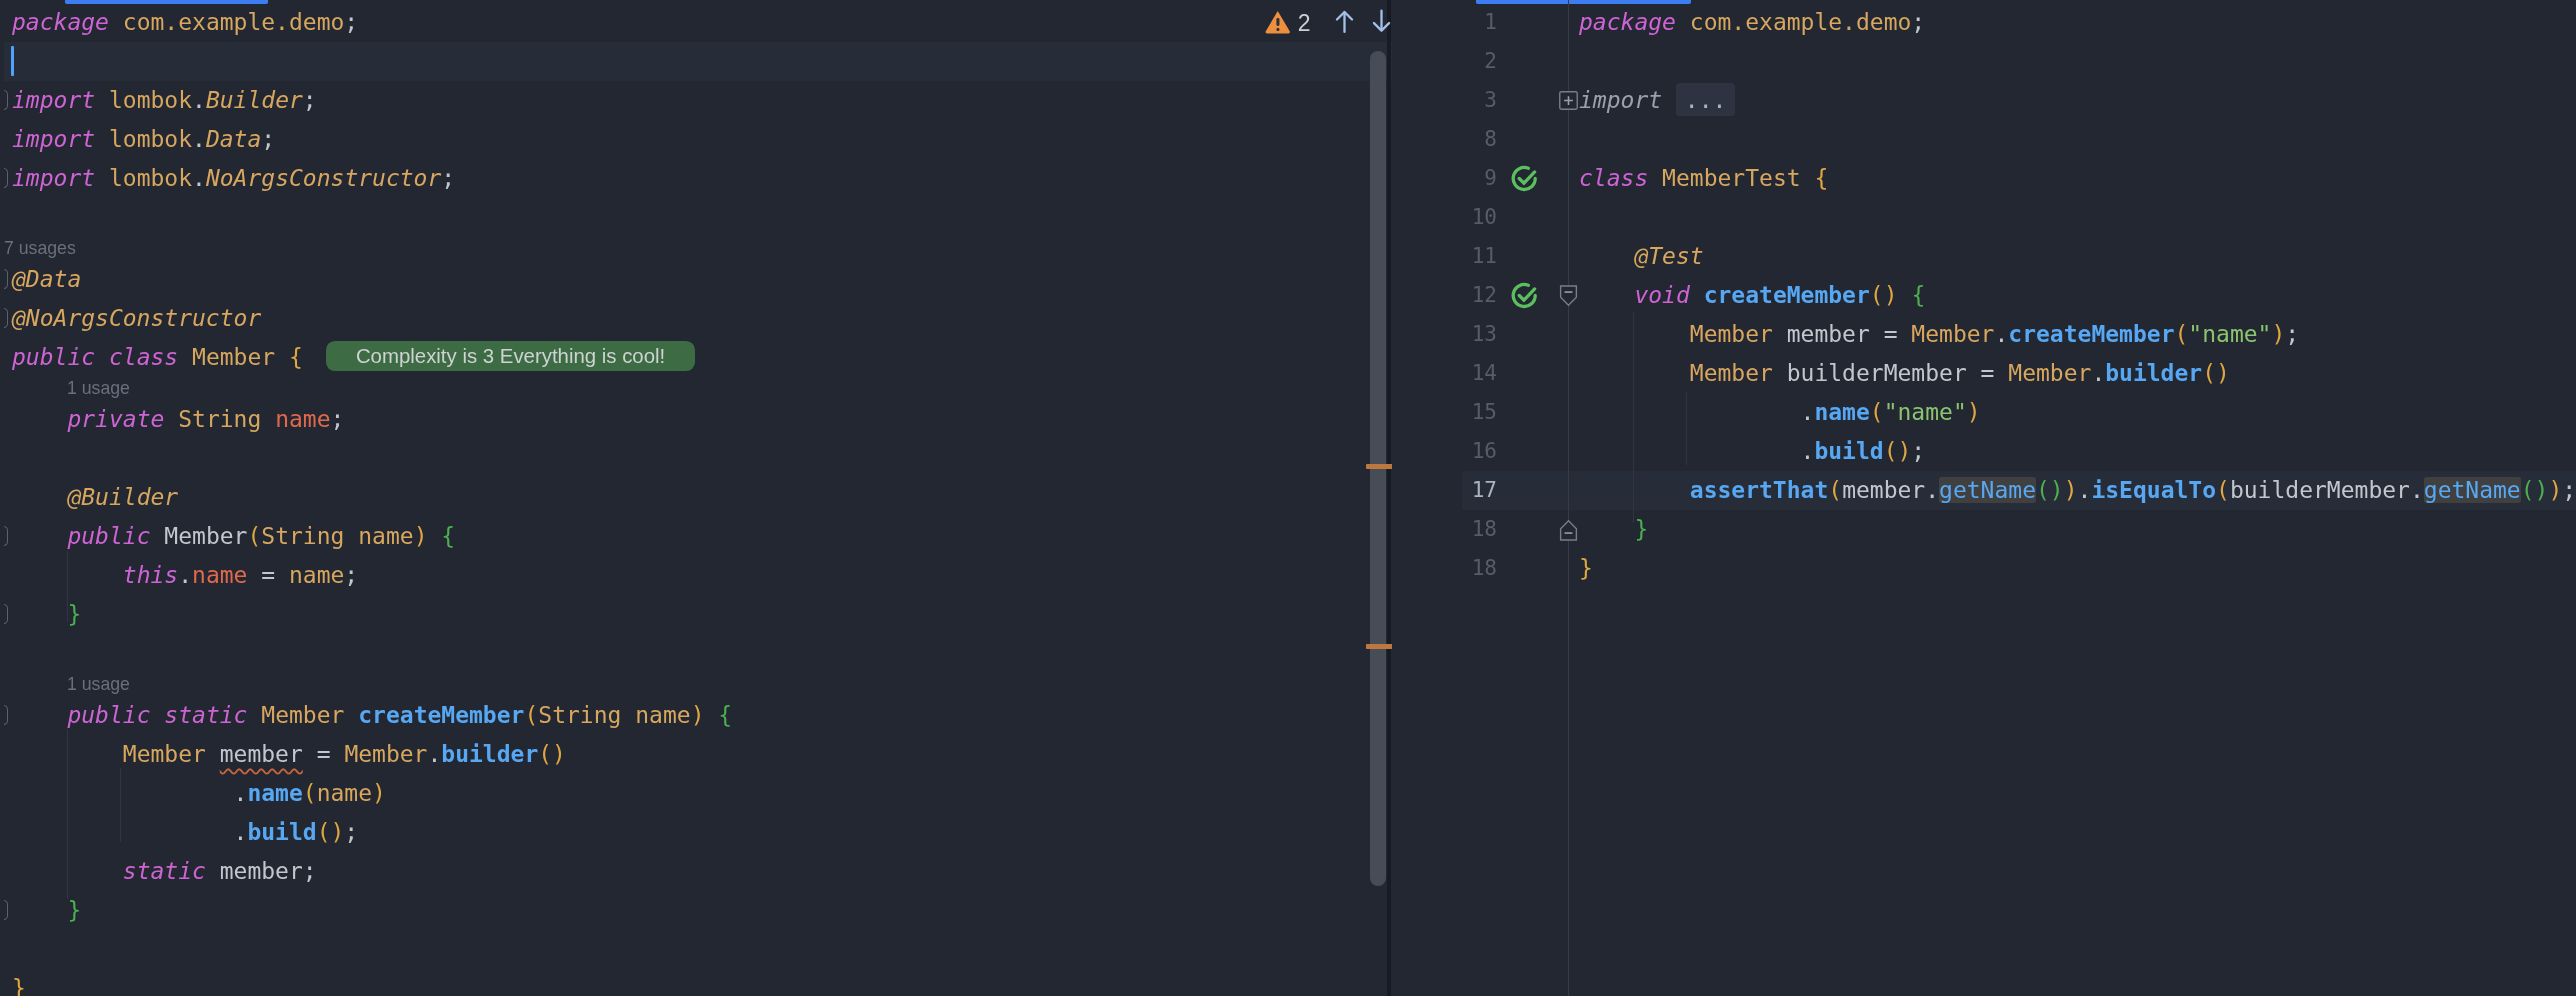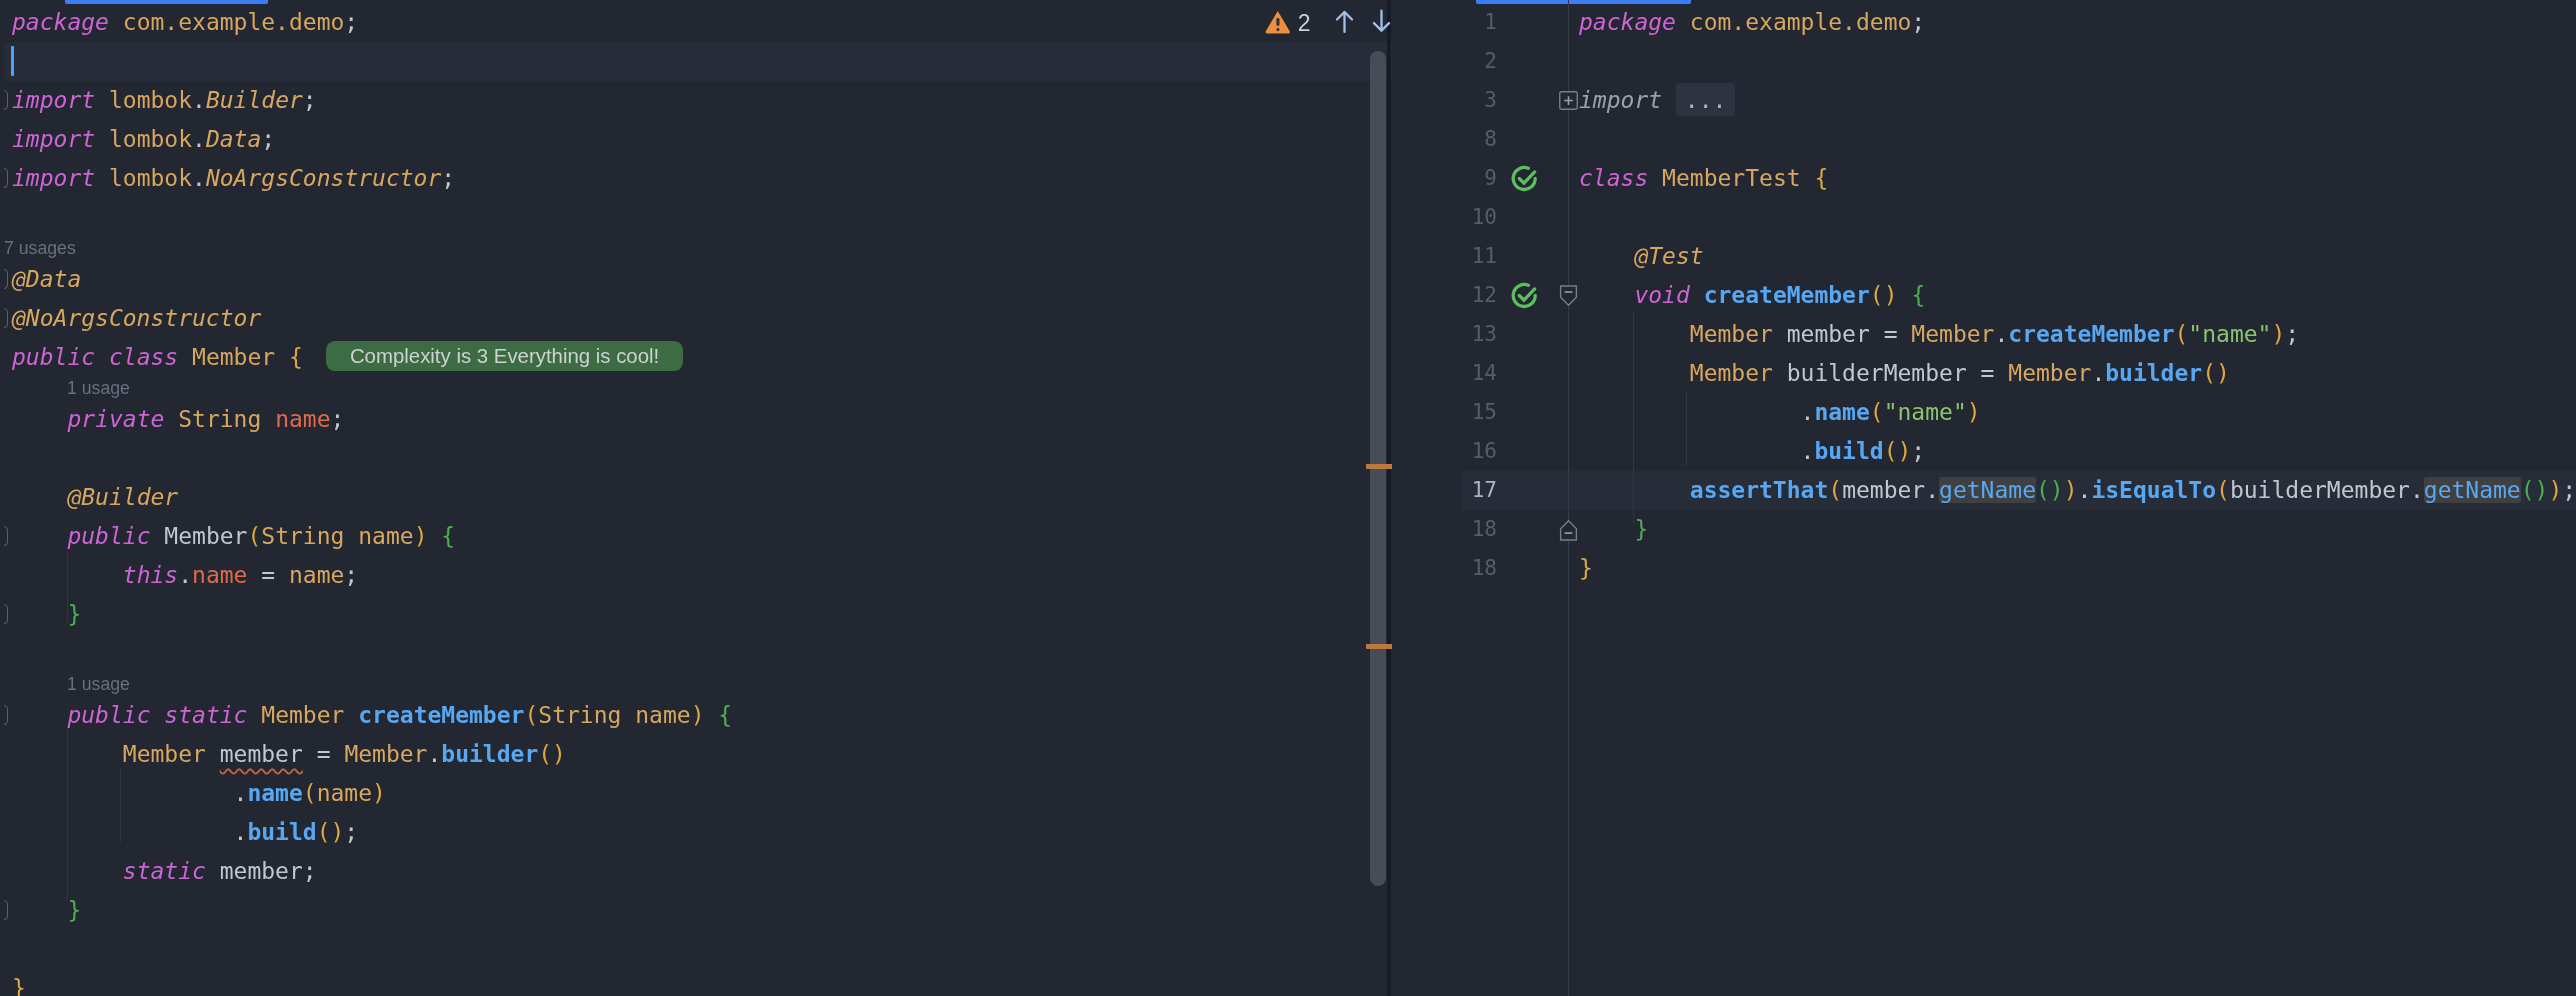--- a/index.html
+++ b/index.html
@@ -35,21 +35,21 @@
   .s-b1 { color:#dfa742; }
   .s-b2 { color:#4caf50; }
   .s-er { color:#c2c6cd; text-decoration:underline wavy #c4643e 1.8px; text-underline-offset:6.2px; }
   .s-fo { color:#9aa1ab; font-style:italic; }
   .s-fb { color:#aeb4bd; background:#2d3340; border-radius:3.5px; padding:3.5px 8.9px; }
 
   .inlay-txt { font-size:17.7px; color:#68707d; }
 
   .badge { display:inline-block; vertical-align:middle; position:relative; top:-2.7px; margin-left:23px;
            background:#3d6b44; color:#ced3d1; font-family:"Liberation Sans",sans-serif;
-           font-size:20.4px; line-height:30px; height:30px; padding:0 24px; border-radius:8.9px; }
+           font-size:20.4px; line-height:30px; height:30px; padding:0 30px; border-radius:8.9px; }
 
   .cursor { position:absolute; left:7px; top:4.4px; width:3.1px; height:30px; background:#4fa3ff; border-radius:0.9px; }
 
   .edge-icon { position:absolute; left:-2.7px; top:50%; margin-top:-9.8px; width:7px; height:19.5px;
                border:1.8px solid #6b717c; border-left:none; border-radius:0 4.4px 4.4px 0; opacity:.8; }
 
   
   .gsep { position:absolute; left:106px; top:0; bottom:0; width:0.9px; background:#363c46; z-index:1; }
   .num  { display:inline-block; width:43px; text-align:right; padding-right:8px;
           font-family:"DejaVu Sans Mono","Liberation Mono",monospace; font-size:21px; color:#565d69;

